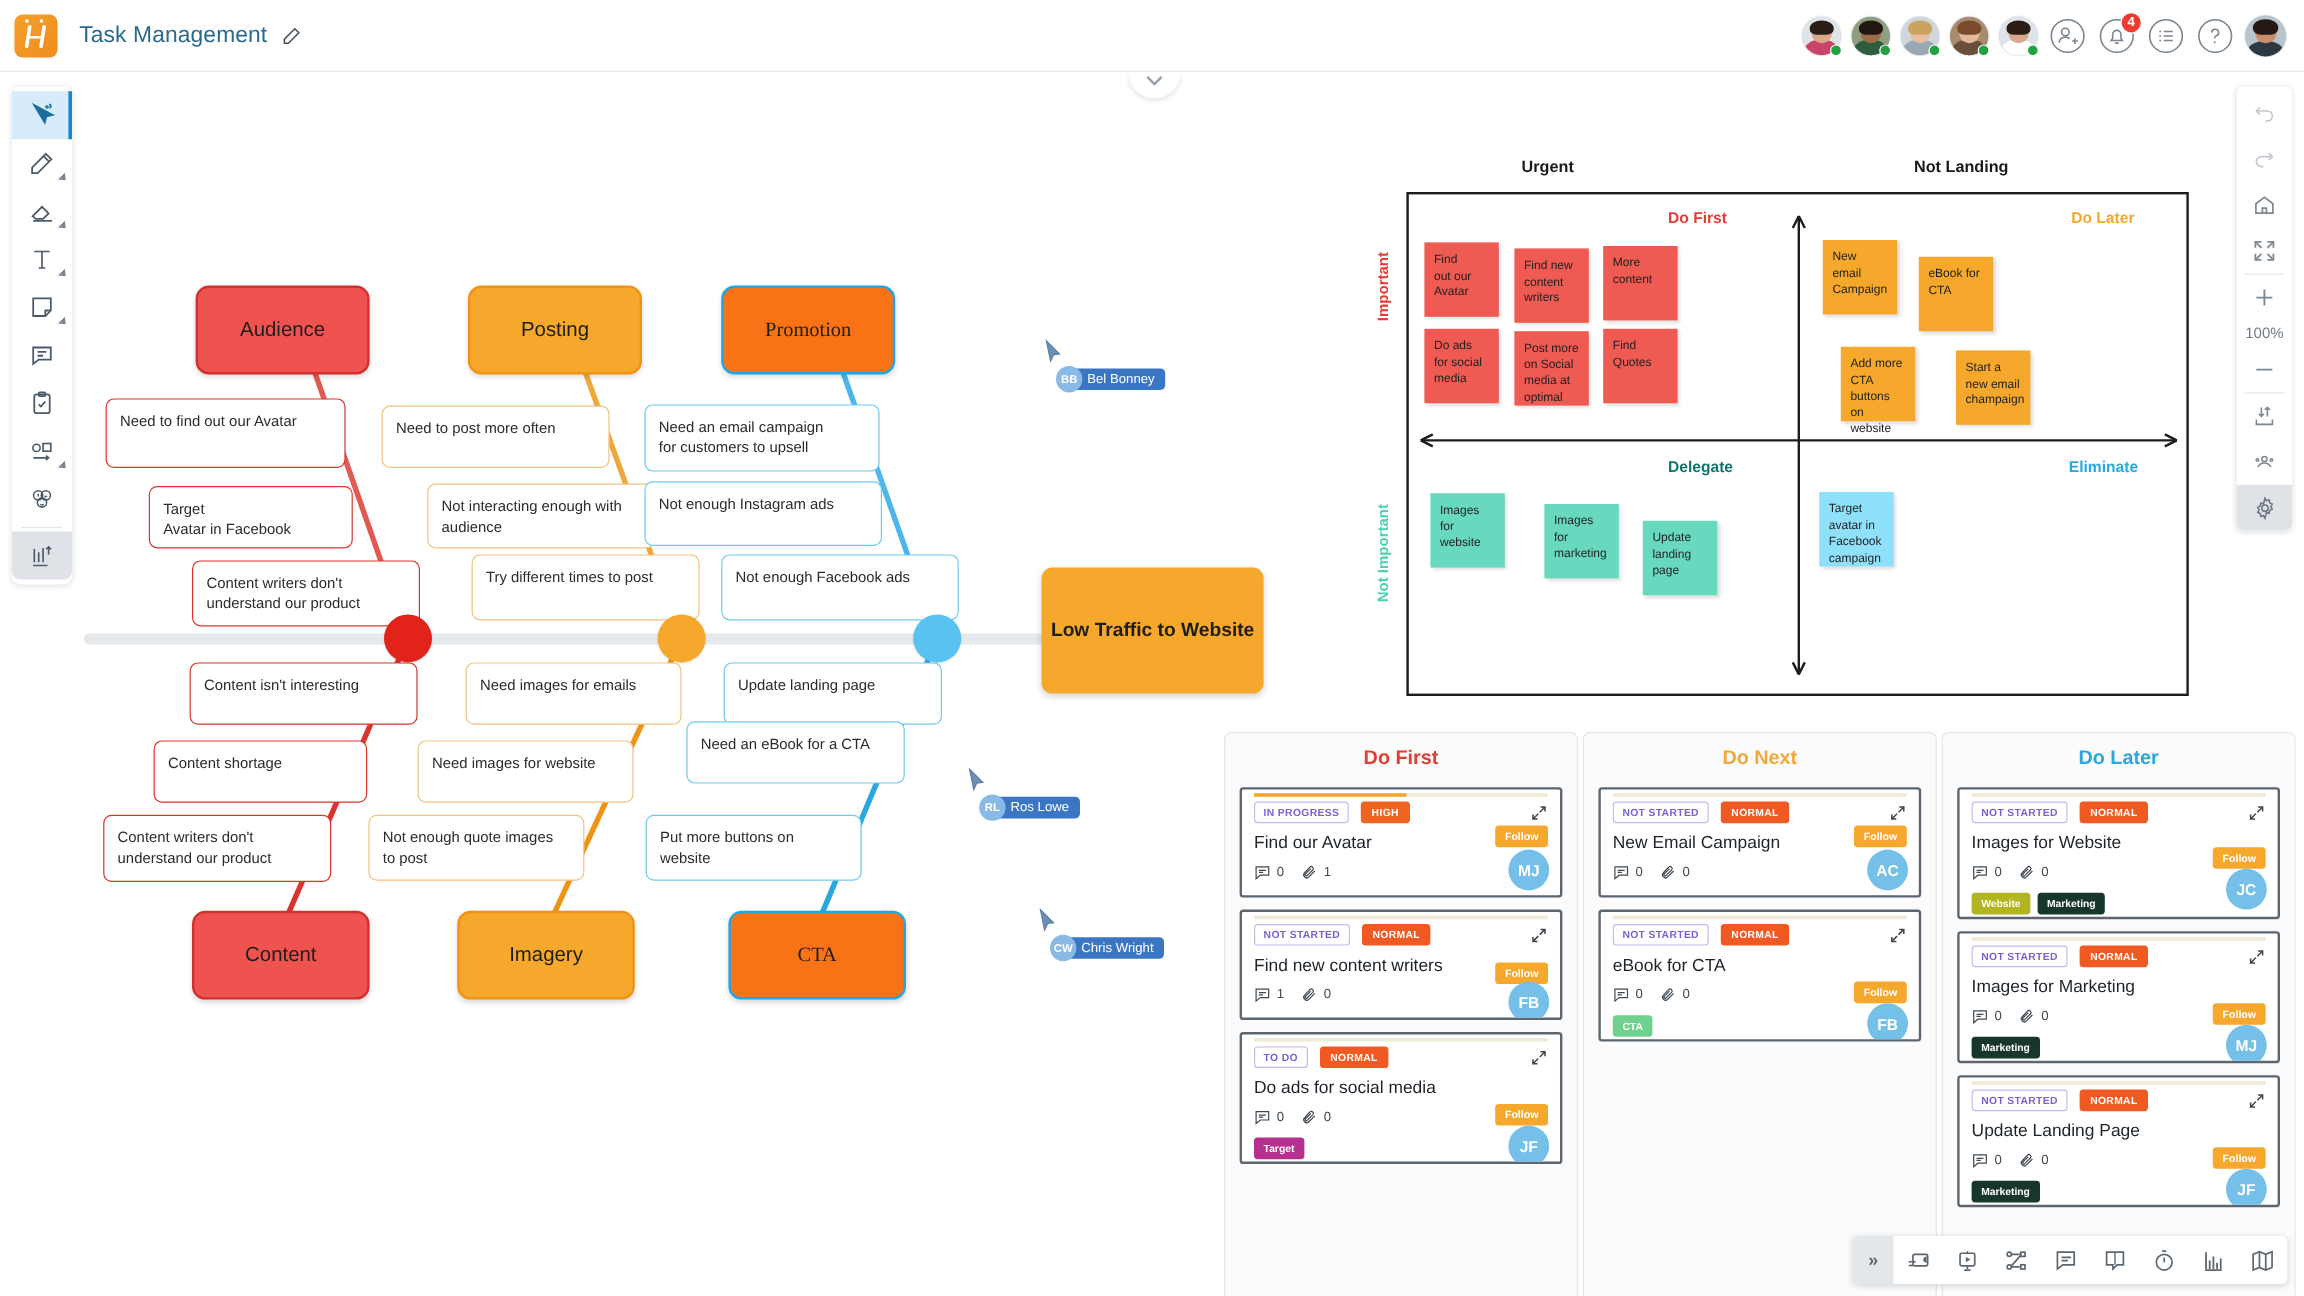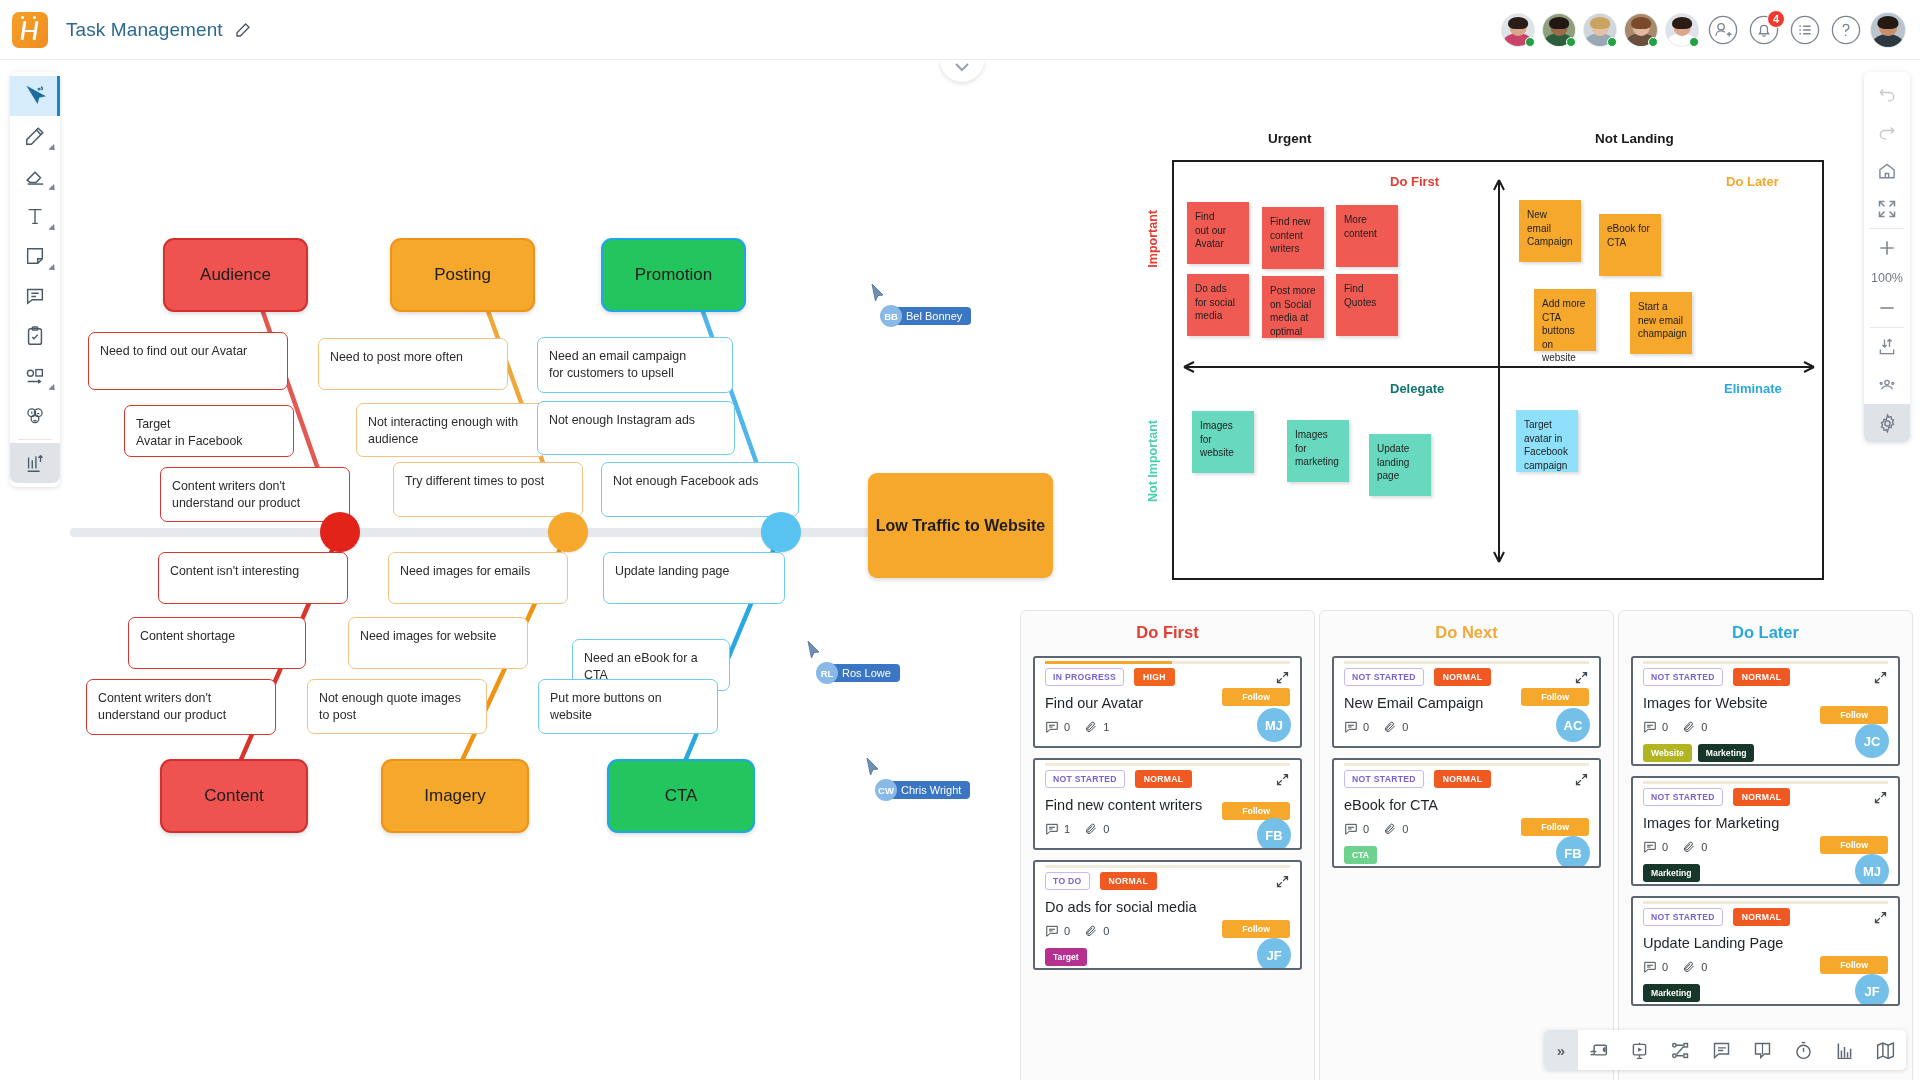--- a/index.html
+++ b/index.html
@@ -137,21 +137,21 @@
     position:absolute; left: 70px; top: 468px; width: 850px; height: 9px;
     background:#e6e9ec; border-radius: 4px;
   }
   .cause-head {
     position: absolute; border-radius: 11px; display:flex; align-items:center;
     justify-content:center; font-size: 17px; color:#1d1d1d;
     box-shadow: 0 2px 4px rgba(0,0,0,.14);
   }
   .head-red { background:#ef5350; border: 2.5px solid #d32f2f; }
   .head-orange { background:#f5a82c; border: 2.5px solid #ef9314; }
-  .head-blue { background:#22c55e; border: 2.5px solid #1fa6e4; }
+  .head-blue { background:#f97316; border: 2.5px solid #1fa6e4; font-family: Liberation Serif, serif; }
   .cause-box {
     position: absolute; background:#fff; border-radius: 7px; padding: 10px 11px;
     font-size: 12.4px; color:#2b2b2b; line-height: 1.35;
   }
   .b-red { border: 1.8px solid #d8352d; }
   .b-orange { border: 1.8px solid #f3c280; }
   .b-blue { border: 1.8px solid #6fcbf0; }
   .node-dot {
     position:absolute; border-radius:50%; box-shadow: 0 1px 2px rgba(0,0,0,.12);
   }
@@ -226,21 +226,21 @@
   .expand-icon { margin-left:auto; color:#3d4750; cursor:pointer; display:flex; }
   .ktitle { font-size: 14.5px; color:#1d232a; margin-bottom: 9px; padding-right: 58px; }
   .kmeta { display:flex; align-items:center; gap: 14px; font-size: 11px; color:#3f4850; }
   .kmeta span { display:flex; align-items:center; gap: 5px; }
   .ktags { display:flex; gap:6px; margin-top: 10px; }
   .tag {
     font-size: 8.6px; font-weight:bold; color:#fff; border-radius:3px; padding: 4px 8px;
   }
   .follow-btn {
     position:absolute; right: 10px; font-size: 8.8px; font-weight:bold; color:#fff;
-    background:#f5a82c; border-radius: 3px; padding: 4px 20px; cursor:pointer;
+    background:#f5a82c; border-radius: 3px; padding: 4px 8px; cursor:pointer;
   }
   .k-avatar {
     position:absolute; right: 9px; width: 34px; height: 34px; border-radius:50%;
     background:#74c0e8; color:#fff; font-size: 13px; font-weight:bold;
     display:flex; align-items:center; justify-content:center;
   }
 
   
   .bottombar {
     position:absolute; right: 14px; bottom: 10px; height: 40px;
@@ -538,21 +538,21 @@
       <div class="cause-box b-red" style="left:128px;top:557px;width:178px;height:52px">Content shortage</div>
       <div class="cause-box b-red" style="left:86px;top:619px;width:190px;height:56px;white-space:pre-line">Content writers don't
 understand our product</div>
 
       <div class="cause-box b-orange" style="left:388px;top:492px;width:180px;height:52px">Need images for emails</div>
       <div class="cause-box b-orange" style="left:348px;top:557px;width:180px;height:52px">Need images for website</div>
       <div class="cause-box b-orange" style="left:307px;top:619px;width:180px;height:55px;white-space:pre-line">Not enough quote images
 to post</div>
 
       <div class="cause-box b-blue" style="left:603px;top:492px;width:182px;height:52px">Update landing page</div>
-      <div class="cause-box b-blue" style="left:572px;top:579px;width:158px;height:52px">Need an eBook for a CTA</div>
+      <div class="cause-box b-blue" style="left:572px;top:541px;width:182px;height:52px">Need an eBook for a CTA</div>
       <div class="cause-box b-blue" style="left:538px;top:619px;width:180px;height:55px">Put more buttons on website</div>
 
       <div class="node-dot" style="left:320px;top:452px;width:40px;height:40px;background:#e2231a"></div>
       <div class="node-dot" style="left:548px;top:452px;width:40px;height:40px;background:#f5a82c"></div>
       <div class="node-dot" style="left:761px;top:452px;width:40px;height:40px;background:#58c2f0"></div>
 
       <div class="effect-box">Low Traffic to Website</div>
     </div>
 
     <div class="cursor-tag" style="left:880px;top:245px">

